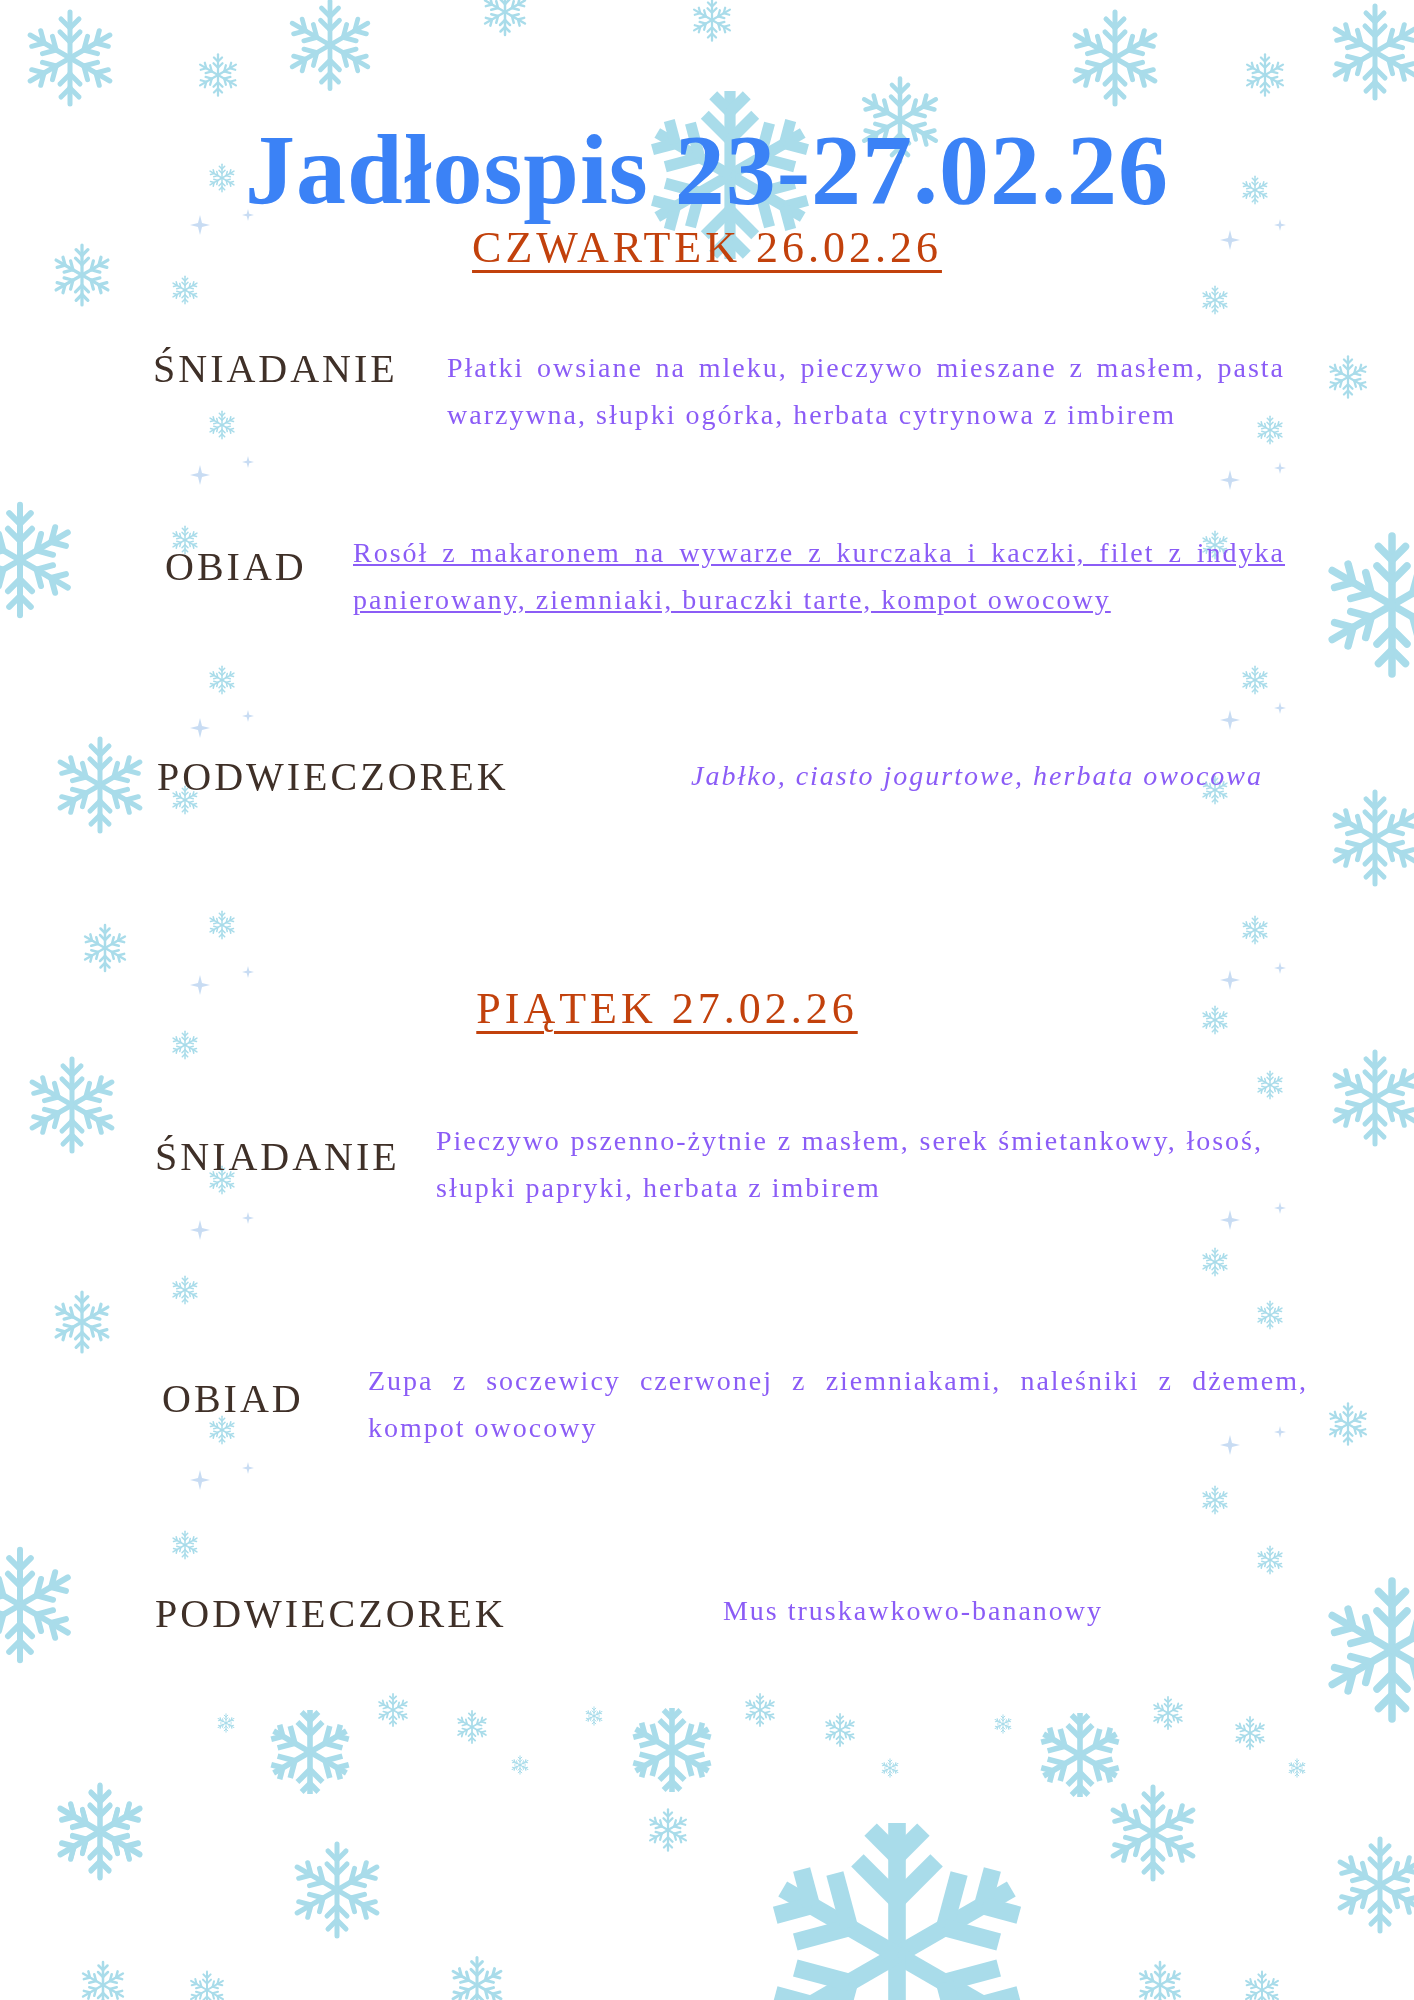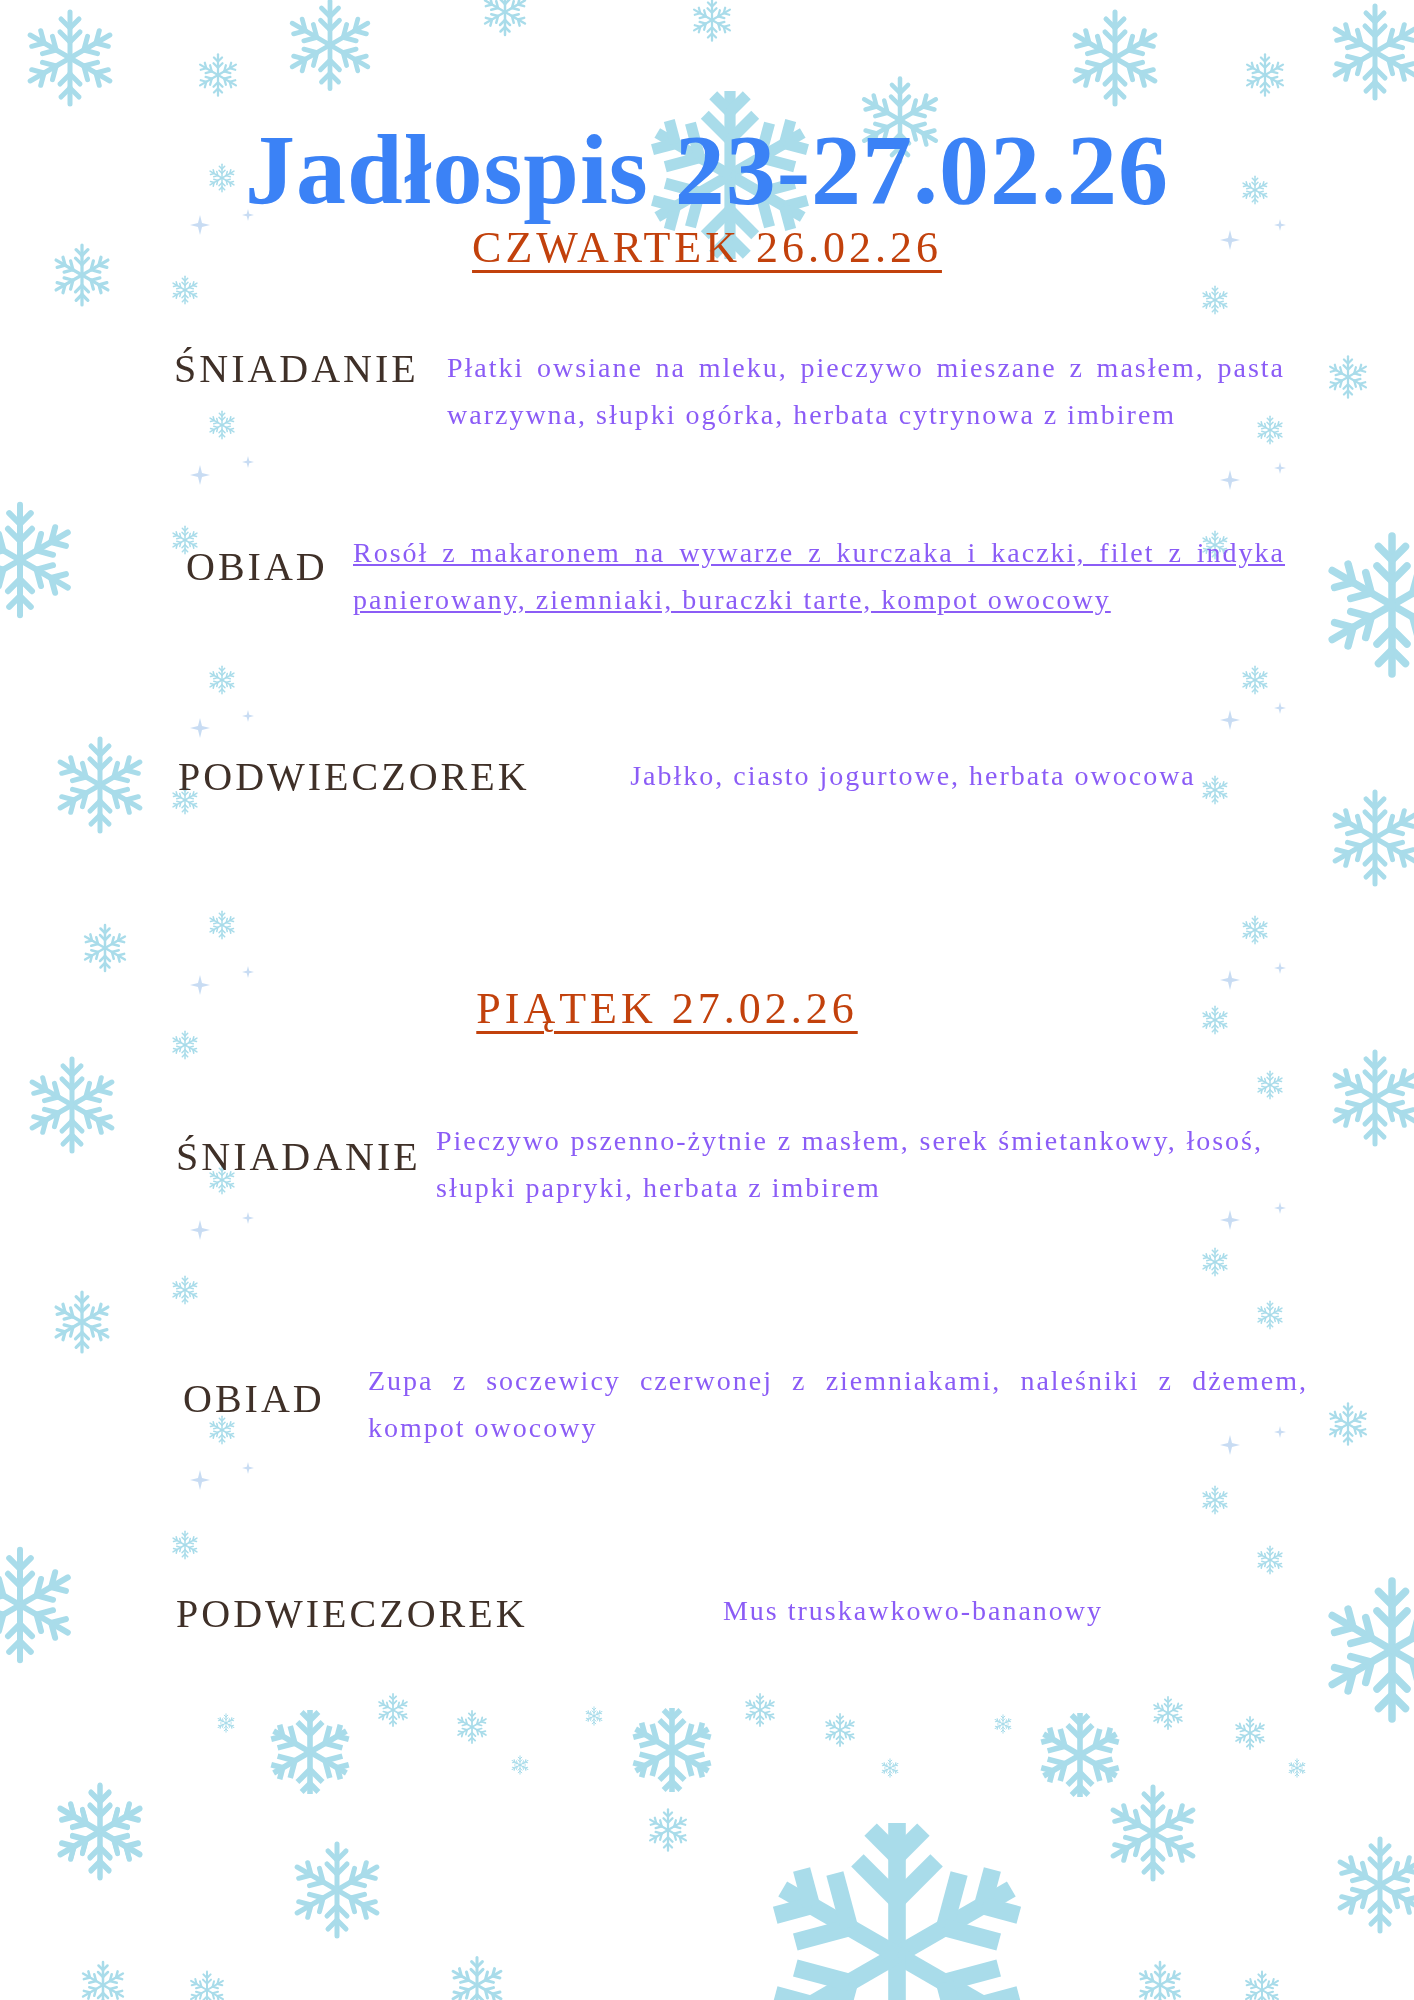--- a/index.html
+++ b/index.html
@@ -1,21 +1,21 @@
 <!DOCTYPE html>
 <html><head>
 <meta charset="utf-8">
 <style>
   html,body{margin:0;padding:0;}
   body{width:1414px;height:2000px;position:relative;overflow:hidden;background:#ffffff;font-family:"Liberation Serif","DejaVu Serif",serif;}
   .bg{position:absolute;inset:0;pointer-events:none;}
   .title{position:absolute;left:0;width:1414px;top:48px;text-align:center;font-size:100px;color:#3b82f6;letter-spacing:1px;line-height:1.1;}
   .day{position:absolute;left:0;width:1414px;text-align:center;font-size:44px;color:#c2410c;letter-spacing:4px;}
   .day span{text-decoration:underline;text-decoration-thickness:3px;text-underline-offset:8px;}
-  .label{position:absolute;font-size:40px;color:#3f3028;letter-spacing:3px;white-space:nowrap;margin-left:21px;}
+  .label{position:absolute;font-size:40px;color:#3f3028;letter-spacing:3px;white-space:nowrap;}
   .body{position:absolute;font-size:28px;line-height:46.5px;color:#8b5cf6;text-align:justify;letter-spacing:2px;}
 </style>
 </head>
 <body>
 
 <svg width="0" height="0" style="position:absolute">
   <defs>
     <g id="sf">
       <g stroke="#a9dcea" stroke-width="5" stroke-linecap="round" fill="none">
         <g id="arm">
@@ -166,21 +166,21 @@
 
 <div class="day" style="top:222px;"><span>CZWARTEK 26.02.26</span></div>
 
 <div class="label" style="left:153px;top:345px;">ŚNIADANIE</div>
 <div class="body" style="left:447px;top:345px;width:838px;">Płatki owsiane na mleku, pieczywo mieszane z masłem, pasta warzywna, słupki ogórka, herbata cytrynowa z imbirem</div>
 
 <div class="label" style="left:165px;top:543px;">OBIAD</div>
 <div class="body" style="left:353px;top:530px;width:932px;text-decoration:underline;">Rosół z makaronem na wywarze z kurczaka i kaczki, filet z indyka panierowany, ziemniaki, buraczki tarte, kompot owocowy</div>
 
 <div class="label" style="left:157px;top:753px;">PODWIECZOREK</div>
-<div class="body" style="left:563px;top:753px;width:700px;text-align:center;">Jabłko, ciasto jogurtowe, herbata owocowa</div>
+<div class="body" style="left:563px;top:753px;width:700px;text-align:right;font-style:italic;">Jabłko, ciasto jogurtowe, herbata owocowa</div>
 
 <div class="day" style="top:983px;left:-40px;"><span>PIĄTEK 27.02.26</span></div>
 
 <div class="label" style="left:155px;top:1133px;">ŚNIADANIE</div>
 <div class="body" style="left:436px;top:1118px;width:827px;">Pieczywo pszenno-żytnie z masłem, serek śmietankowy, łosoś, słupki papryki, herbata z imbirem</div>
 
 <div class="label" style="left:162px;top:1375px;">OBIAD</div>
 <div class="body" style="left:343px;top:1358px;width:940px;margin-left:25px;">Zupa z soczewicy czerwonej z ziemniakami, naleśniki z dżemem, kompot owocowy</div>
 
 <div class="label" style="left:155px;top:1590px;">PODWIECZOREK</div>

